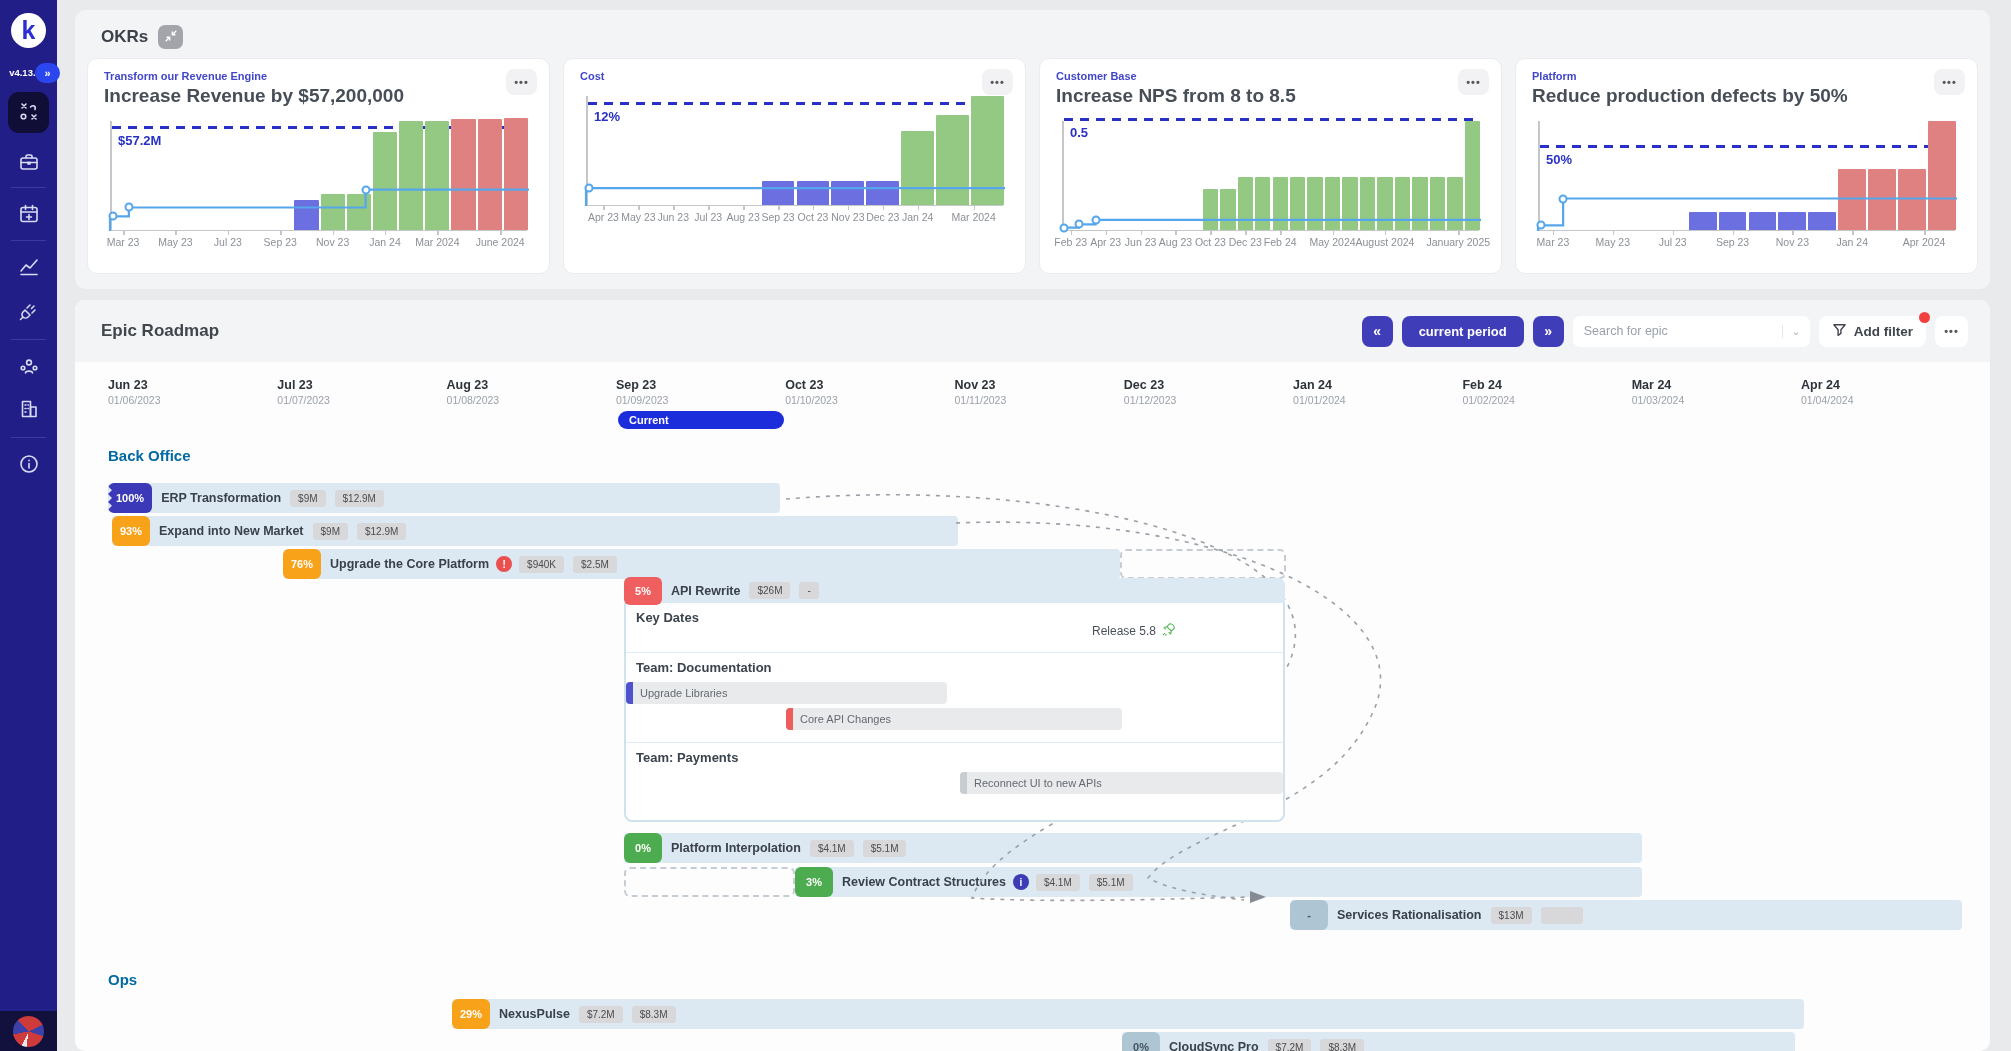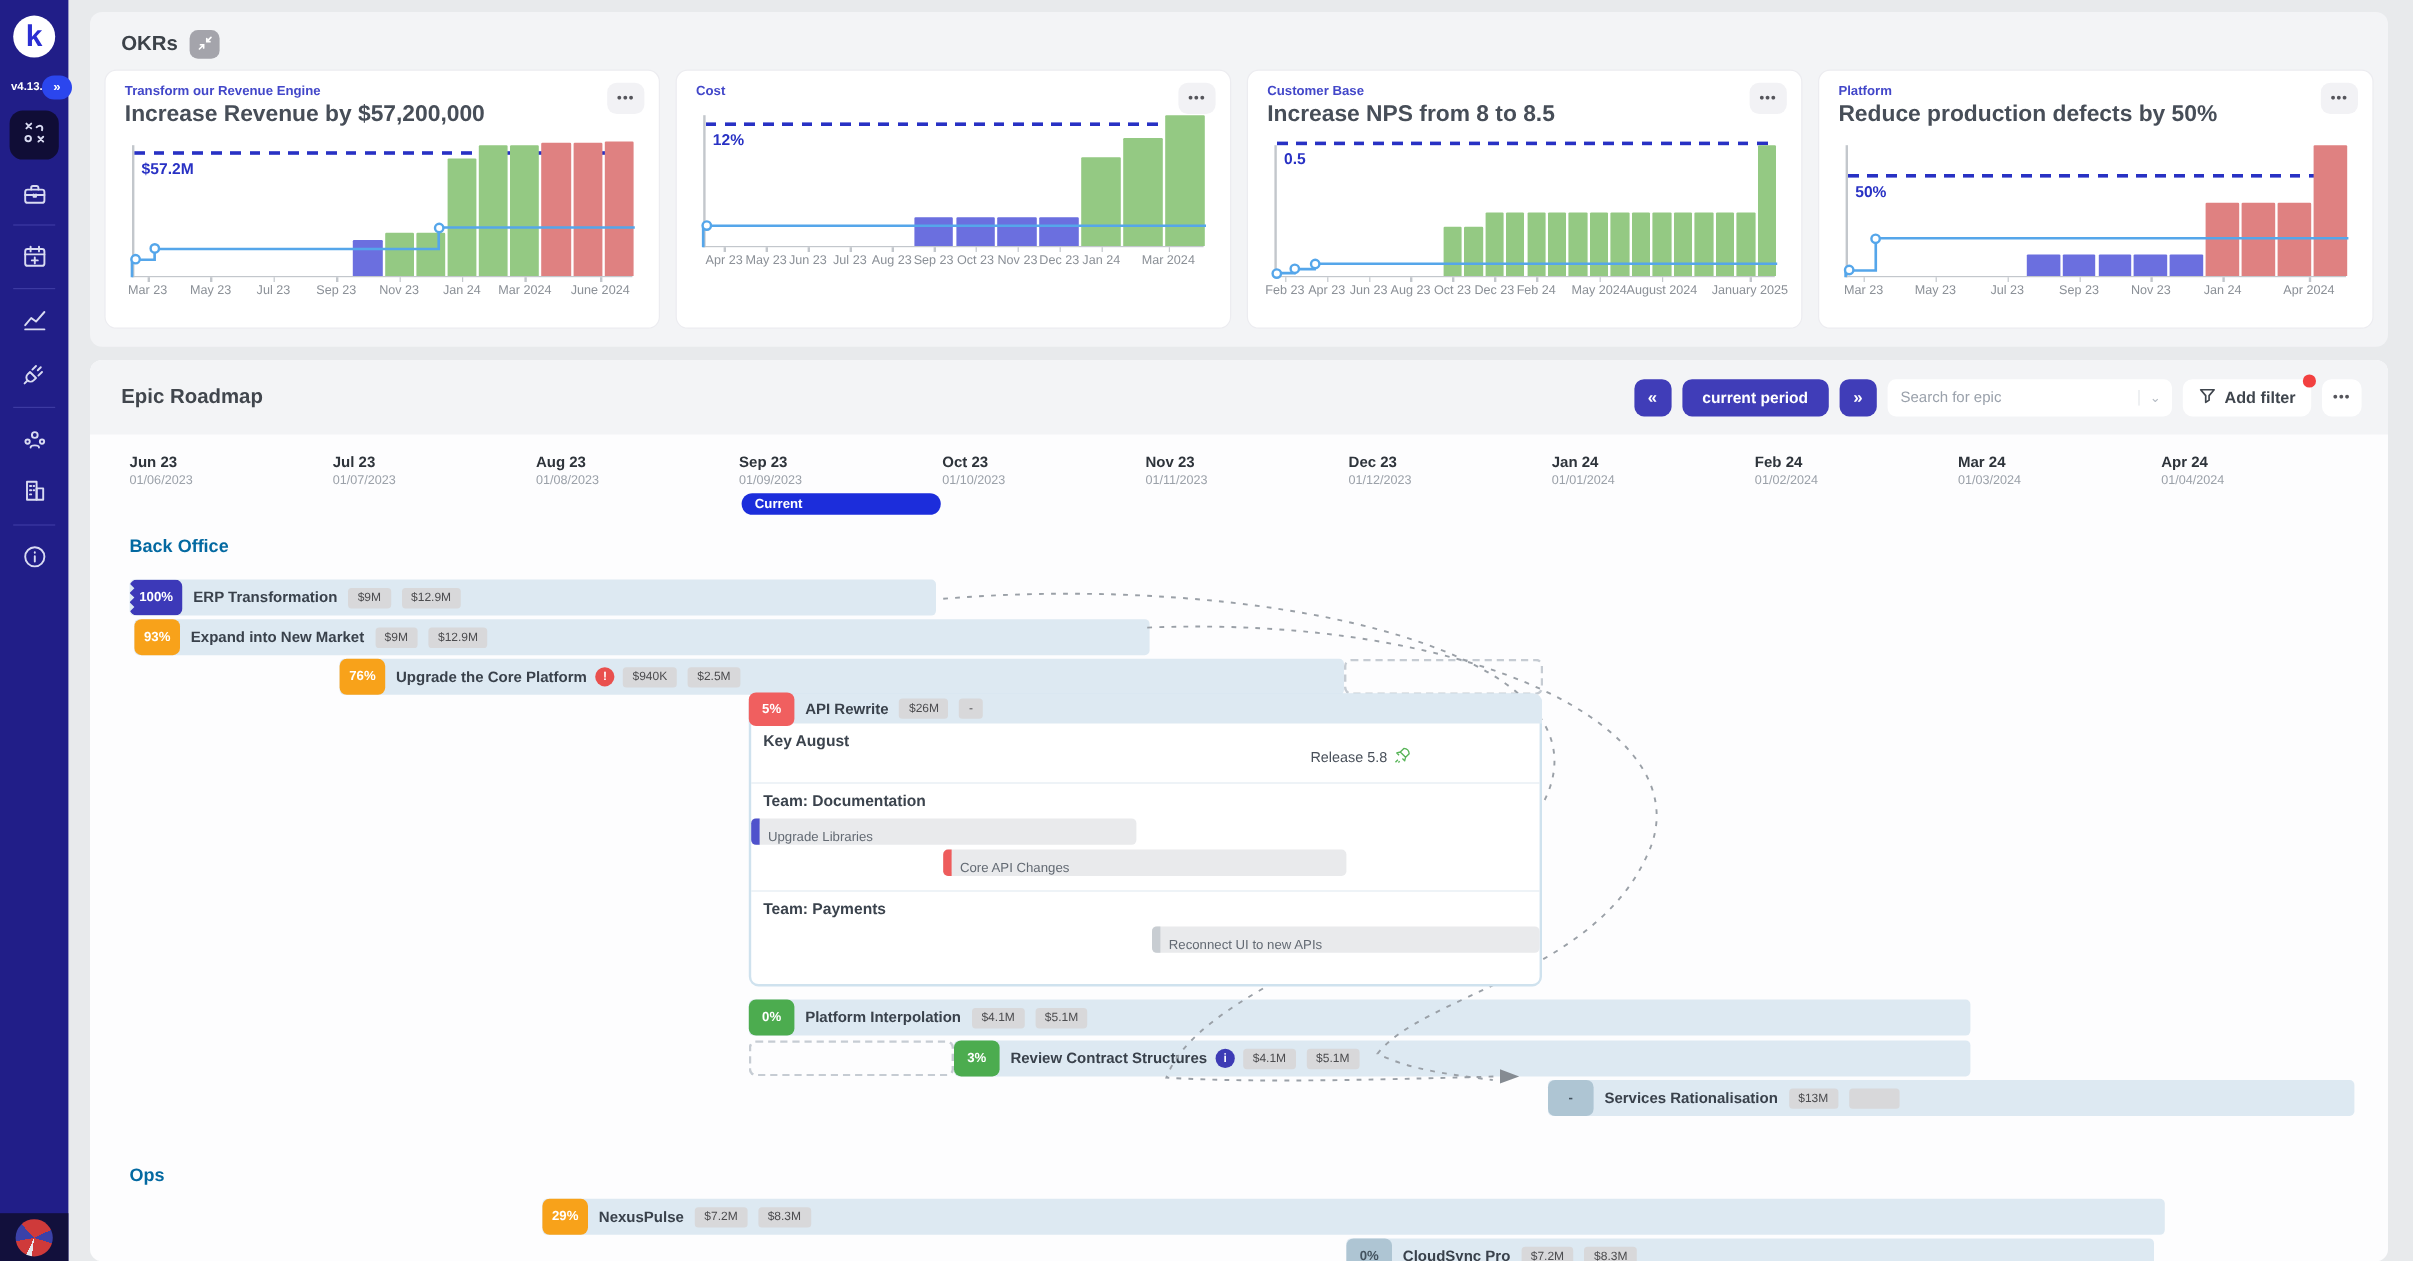--- a/index.html
+++ b/index.html
@@ -71,21 +71,21 @@
   .ic{width:16px;height:16px;border-radius:50%;color:#fff;font-size:10px;font-weight:700;display:flex;align-items:center;justify-content:center;margin:0 -2px}
   .ic-red{background:#e9504e}.ic-ind{background:#3d3bb5}
   .dot-seg,.dash-seg{position:absolute;height:30px;border:2px dashed #c6ccd3;border-radius:6px;box-sizing:border-box}
   
   .epic-panel{position:absolute;left:624px;top:578px;width:661px;height:244px;background:#fff;border:2px solid #cfe2ee;border-radius:8px;box-sizing:border-box;z-index:1}
   .p-bar-row{position:absolute;left:-2px;right:-2px;top:-2px;height:25px;background:#dde9f2;border-radius:7px 7px 0 0;display:flex;align-items:center;gap:9px}
   .p-bar-row .badge{height:28px;border-radius:6px}
   .sec-label{position:absolute;left:10px;font-size:13px;font-weight:700;color:#3b434d}
   .pline{position:absolute;left:0;right:0;border-top:1.5px solid #e3ecf2}
   .milestone{position:absolute;left:466px;top:42px;display:flex;align-items:center;gap:5px;font-size:12px;color:#49505a}
-  .sub-bar{position:absolute;height:22px;background:#e9eaec;border-radius:4px;display:flex;align-items:flex-end;font-size:11px;color:#636a73;white-space:nowrap}
+  .sub-bar{position:absolute;height:22px;background:#e9eaec;border-radius:4px;display:flex;align-items:center;font-size:11px;color:#636a73;white-space:nowrap}
   .cap{width:7px;height:100%;border-radius:4px 0 0 4px;margin-right:7px;flex-shrink:0}
   .cap-indigo{background:#4f52cc}.cap-red{background:#ee5c5c}.cap-gray{background:#c8cdd2}
   .curves{position:absolute;left:0;top:0;width:2011px;height:1051px;pointer-events:none}
 </style>
 </head>
 <body>
 
 <aside class="sidebar">
   <div class="logo">k</div>
   <div class="version">v4.13.3</div>
@@ -489,21 +489,21 @@
       </div>
     </div>
 
   <div class="epic-panel">
     <div class="p-bar-row">
       <span class="badge b-red">5%</span>
       <span class="ename">API Rewrite</span>
       <span class="tag">$26M</span>
       <span class="tag">-</span>
     </div>
-    <div class="sec-label" style="top:30px">Key August</div>
+    <div class="sec-label" style="top:30px">Key Dates</div>
     <div class="milestone">
       <span>Release 5.8</span>
       <span><svg width="15" height="15" viewBox="0 0 16 16" style="stroke:#57b457;fill:none;stroke-width:1.2;stroke-linejoin:round">
             <path d="M9.5 1.8c2.8.2 4.5 2 4.7 4.7L11 9.7 6.3 5zM6.3 5 3.2 5.8l2 2M11 9.7l-.8 3.1-2-2M4.2 11.8 2 14M5.8 13.2 4.6 14.4"></path>
           </svg></span>
     </div>
     <div class="pline" style="top:72px"></div>
     <div class="sec-label" style="top:80px">Team: Documentation</div>
     <div class="sub-bar" style="left:0;top:102px;width:321px">
       <i class="cap cap-indigo"></i>

